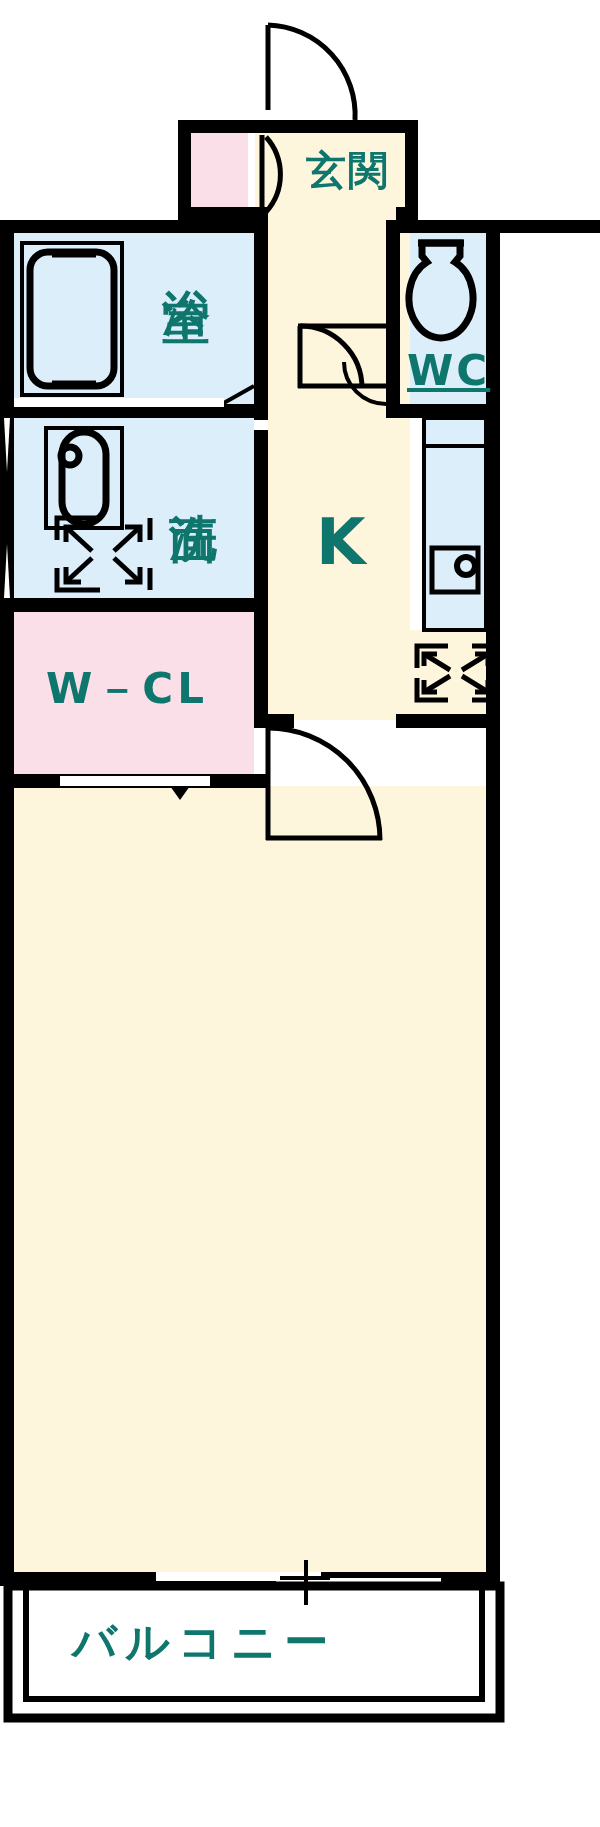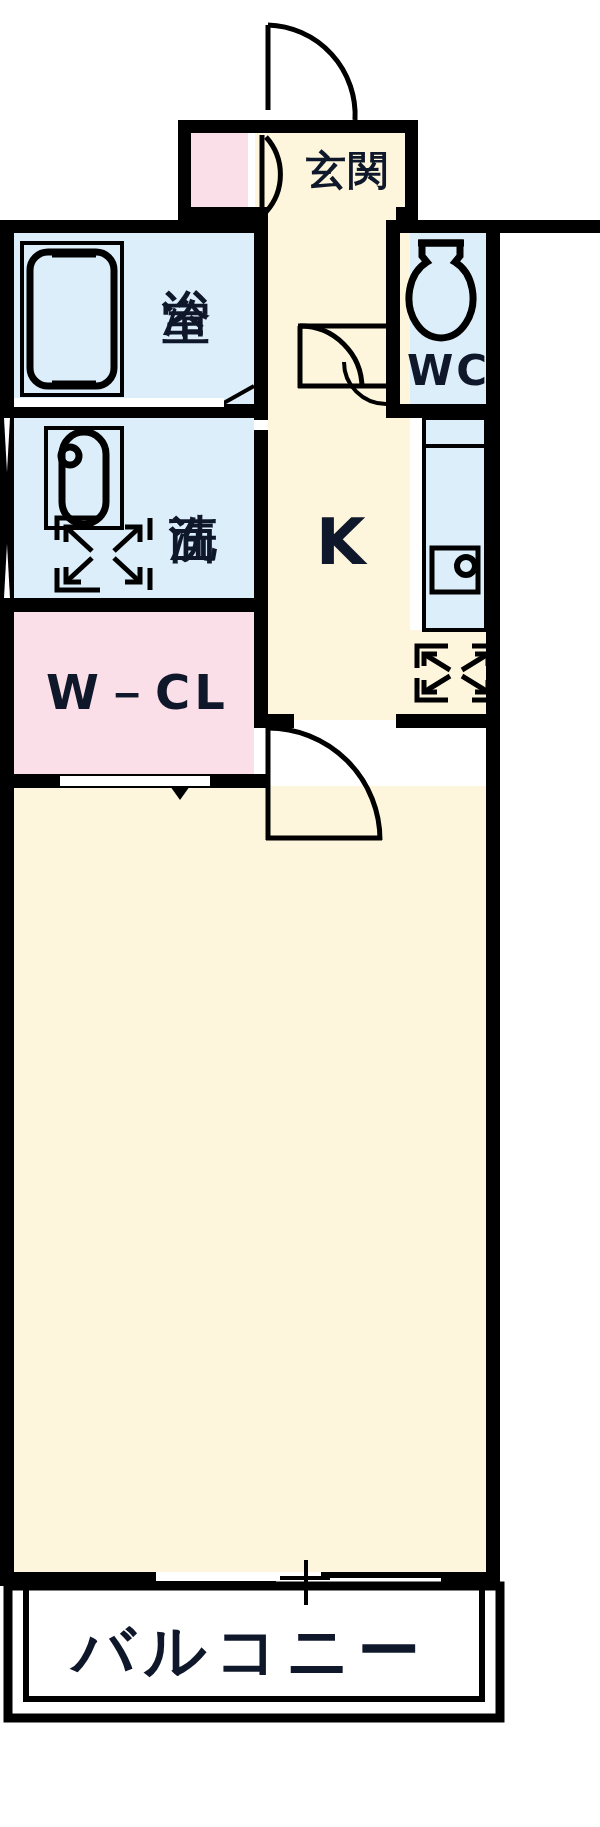--- a/index.html
+++ b/index.html
@@ -7,21 +7,21 @@
   #plan{position:relative;width:600px;height:1827px;background:#ffffff;overflow:hidden;}
   .abs{position:absolute;box-sizing:border-box;}
   
   .fill-room{background:#fdf6dd;}
   .fill-wet{background:#ddeefb;}
   .fill-cl{background:#fbdfe8;}
   .fill-white{background:#ffffff;}
   
   .wall{background:#000000;}
   
-  .lbl{position:absolute;color:#0f172a;font-weight:700;line-height:1;white-space:nowrap;
+  .lbl{position:absolute;color:#0f766e;font-weight:700;line-height:1;white-space:nowrap;
        font-family:"DejaVu Sans","Liberation Sans",sans-serif;}
   .lbl-v{writing-mode:vertical-rl;text-orientation:upright;}
   
   svg.vec{position:absolute;left:0;top:0;width:600px;height:1827px;overflow:visible;pointer-events:none;}
 </style>
 </head>
 <body>
 
 <div id="plan">
 
@@ -198,23 +198,23 @@
     </g>
 
   </svg>
 
   <div class="lbl" style="left:306px;top:150px;font-size:40px;letter-spacing:2px;">玄関</div>
 
   <div class="lbl lbl-v" style="left:163px;top:250px;font-size:48px;letter-spacing:6px;">浴室</div>
 
   <div class="lbl lbl-v" style="left:170px;top:475px;font-size:48px;letter-spacing:6px;">洗面</div>
 
-  <div class="lbl" style="left:46px;top:668px;font-size:48px;letter-spacing:4px;">W－CL</div>
-
-  <div class="lbl" style="left:407px;top:350px;font-size:42px;letter-spacing:3px;">WC</div>
+  <div class="lbl" style="left:46px;top:668px;font-size:42px;letter-spacing:4px;">W－CL</div>
+
+  <div class="lbl" style="left:407px;top:350px;font-size:42px;letter-spacing:3px;text-decoration:underline;">WC</div>
 
   <div class="lbl" style="left:316px;top:510px;font-size:64px;">K</div>
 
 
 
-  <div class="lbl" style="left:72px;top:1620px;font-size:62px;letter-spacing:8px;">バルコニー</div>
+  <div class="lbl" style="left:72px;top:1620px;font-size:44px;letter-spacing:8px;">バルコニー</div>
 
 </div>
 
 </body></html>

